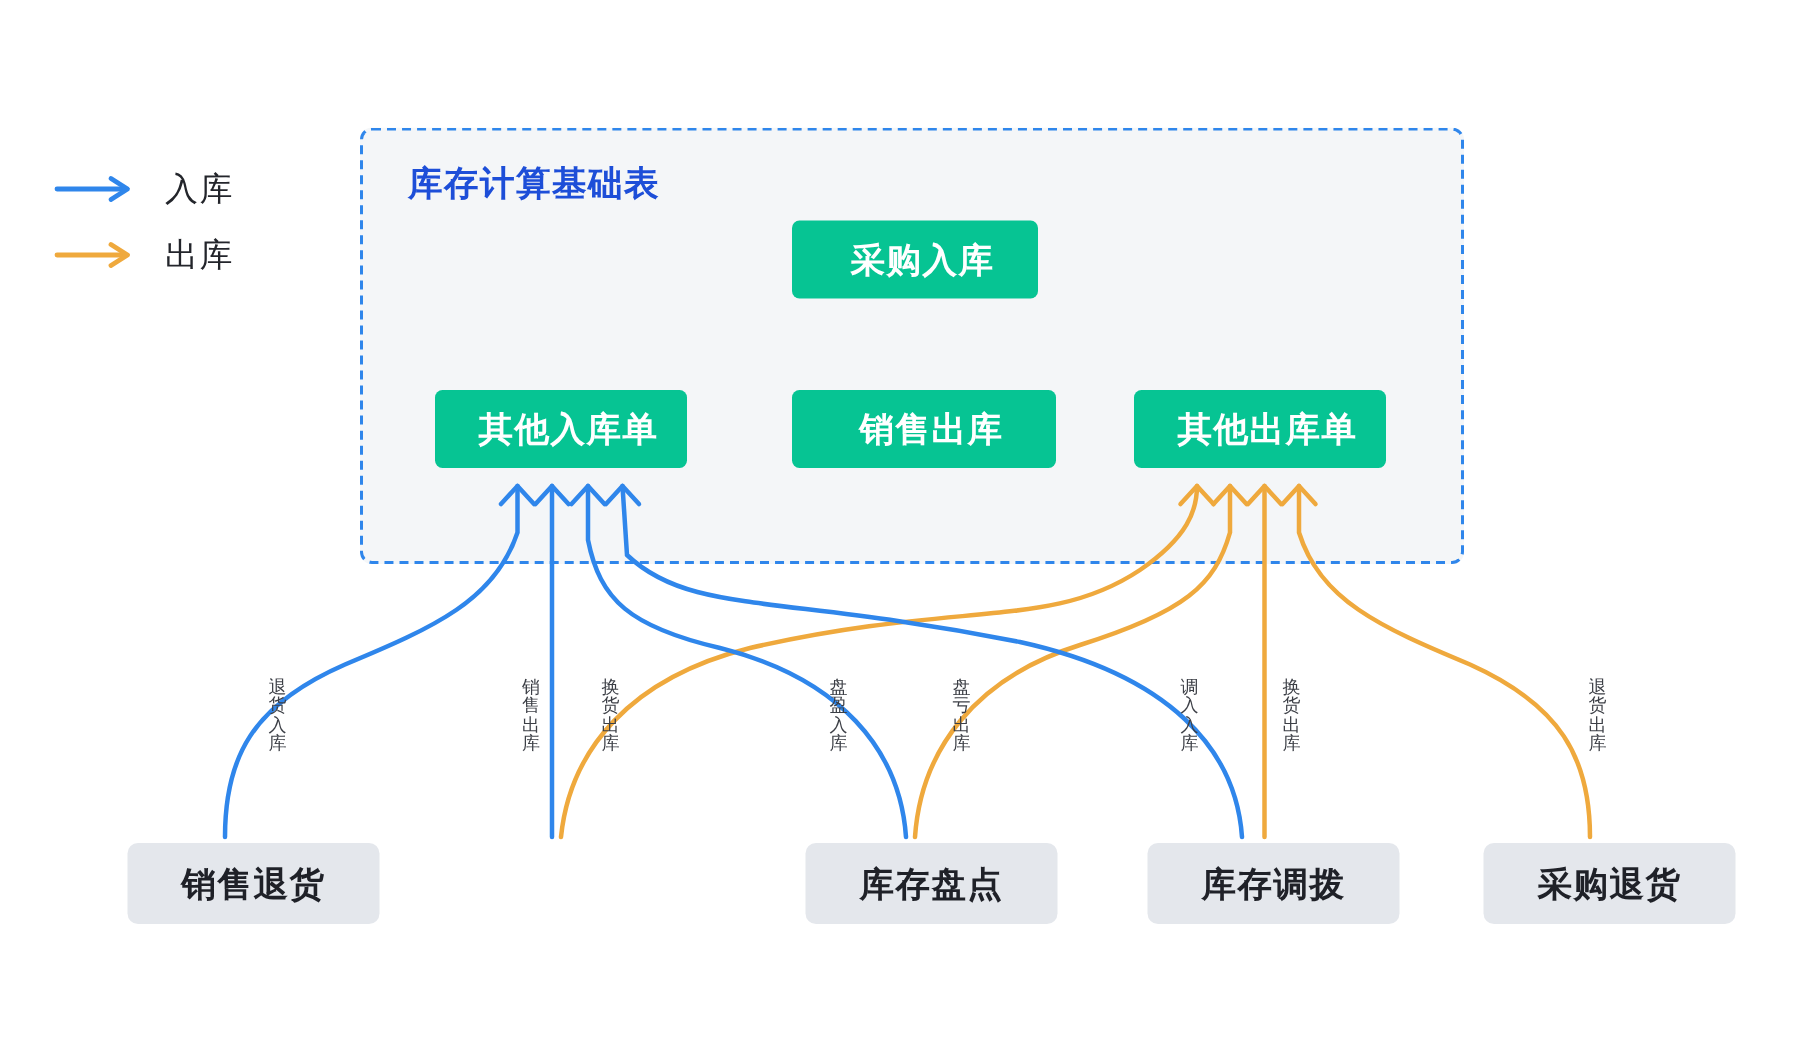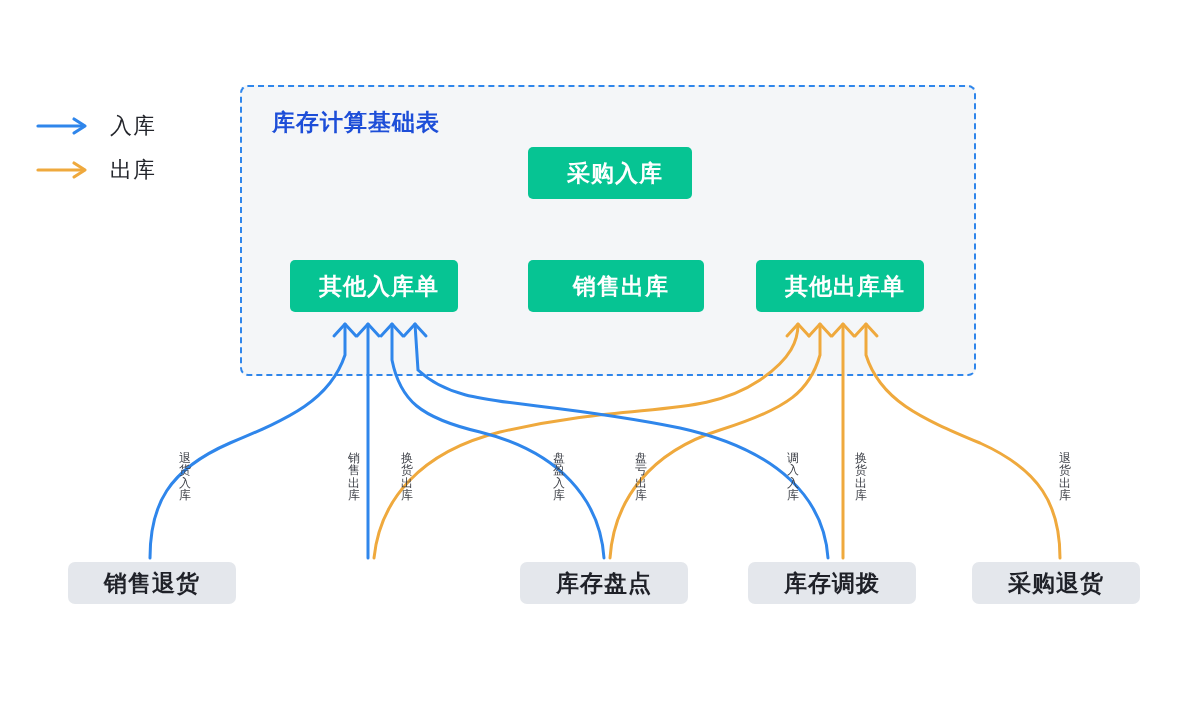--- a/index.html
+++ b/index.html
@@ -91,22 +91,23 @@
     font-size: 23px;
     font-weight: bold;
     height: 52px;
     padding-left: 10px;
   }
   .node.grey {
     background: #e4e7ec;
     color: #1f2128;
     font-size: 23px;
     font-weight: bold;
-    height: 42px;
+    height: 54px;
     border-radius: 7px;
+    margin-left: 17px;
   }
 
   
   .edge-label {
     position: absolute;
     font-size: 12px;
     color: #3c3f46;
     line-height: 1.03;
     letter-spacing: 0px;
     width: 18px;

